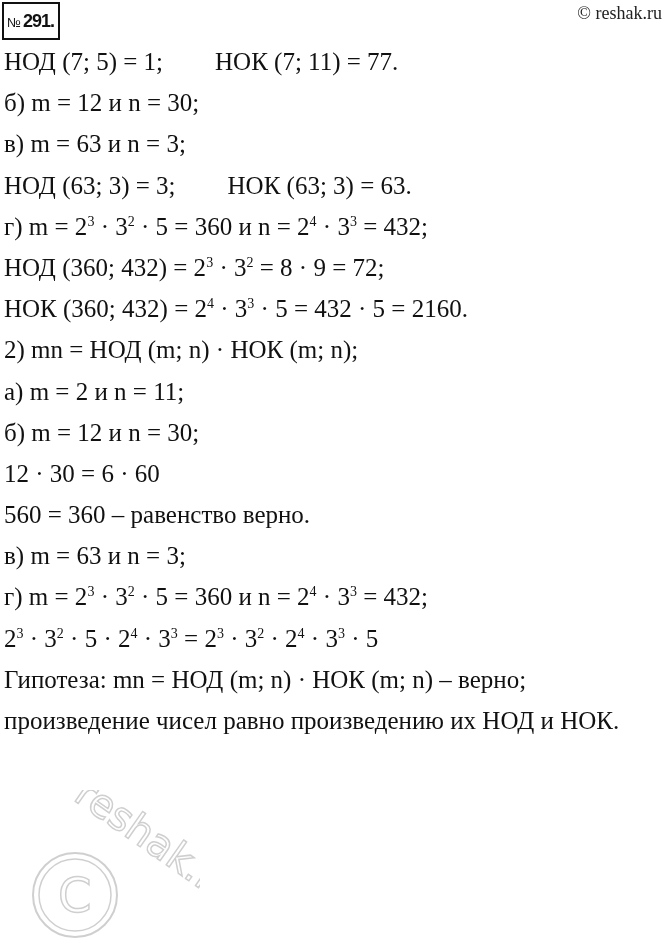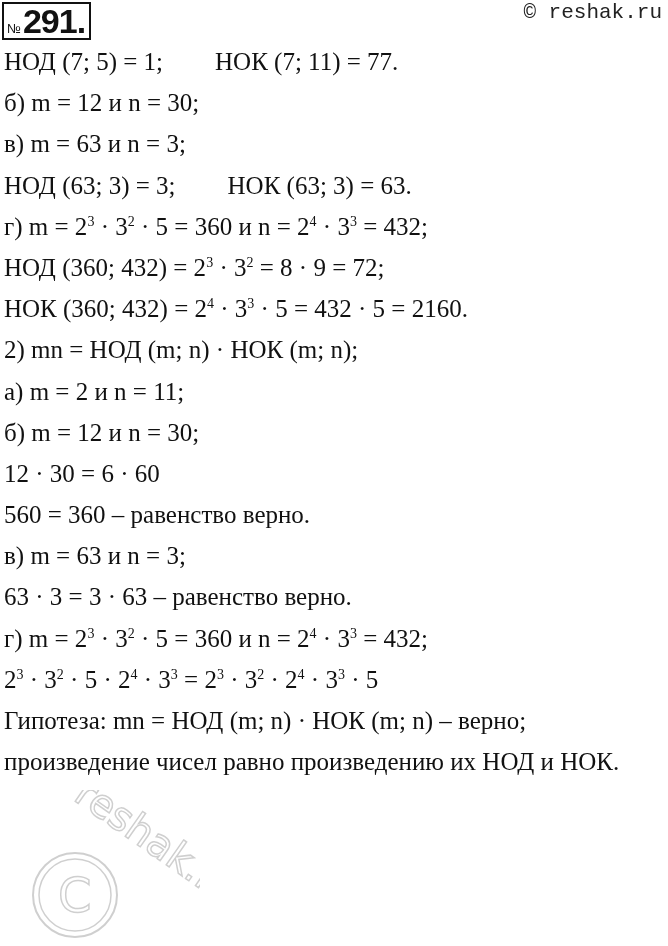--- a/index.html
+++ b/index.html
@@ -9,24 +9,24 @@
     color: #111111;
   }
   .task-box {
     position: absolute; left: 2px; top: 2px;
     border: 2px solid #111; padding: 0 4px 0 3px;
     height: 34px; line-height: 34px;
     font-family: "Liberation Sans", "DejaVu Sans", sans-serif;
     font-weight: bold;
   }
   .task-box .no { font-size: 13px; font-weight: normal; margin-right: 2px; }
-  .task-box .num { font-size: 34px; letter-spacing: -1px; }
+  .task-box .num { font-size: 18px; letter-spacing: -1px; }
   .copyright {
     position: absolute; right: 6px; top: 0px;
-    font-size: 21px; line-height: 26px; color: #222; font-family: Liberation Mono, monospace;
+    font-size: 18px; line-height: 26px; color: #222;
   }
   .lines { position: absolute; left: 4px; top: 44px; width: 664px; }
   .line {
     height: 41.2px; line-height: 36px;
     font-size: 25px; white-space: nowrap;
   }
   sup { font-size: 14px; vertical-align: 9px; line-height: 0; }
   .gap { display: inline-block; width: 52px; }
   .watermark {
     position: absolute; left: 20px; top: 790px; width: 180px; height: 160px;
@@ -48,21 +48,20 @@
     <div class="line"><span>НОД (63; 3) = 3;</span><span class="gap"></span><span>НОК (63; 3) = 63.</span></div>
     <div class="line">г) m = 2<sup>3</sup> · 3<sup>2</sup> · 5 = 360 и n = 2<sup>4</sup> · 3<sup>3</sup> = 432;</div>
     <div class="line">НОД (360; 432) = 2<sup>3</sup> · 3<sup>2</sup> = 8 · 9 = 72;</div>
     <div class="line">НОК (360; 432) = 2<sup>4</sup> · 3<sup>3</sup> · 5 = 432 · 5 = 2160.</div>
     <div class="line">2) mn = НОД (m; n) · НОК (m; n);</div>
     <div class="line">а) m = 2 и n = 11;</div>
     <div class="line">б) m = 12 и n = 30;</div>
     <div class="line">12 · 30 = 6 · 60</div>
     <div class="line">560 = 360 – равенство верно.</div>
     <div class="line">в) m = 63 и n = 3;</div>
-    <div class="line">63 · 3 = 3 · 63 – равенство верно.</div>
     <div class="line">г) m = 2<sup>3</sup> · 3<sup>2</sup> · 5 = 360 и n = 2<sup>4</sup> · 3<sup>3</sup> = 432;</div>
     <div class="line">2<sup>3</sup> · 3<sup>2</sup> · 5 · 2<sup>4</sup> · 3<sup>3</sup> = 2<sup>3</sup> · 3<sup>2</sup> · 2<sup>4</sup> · 3<sup>3</sup> · 5</div>
     <div class="line">Гипотеза: mn = НОД (m; n) · НОК (m; n) – верно;</div>
     <div class="line">произведение чисел равно произведению их НОД и НОК.</div>
   </div>
 
 <svg class="watermark" viewBox="0 0 180 160">
   <circle cx="55" cy="105" r="42" fill="none" stroke="#777" stroke-width="2"></circle>
   <circle cx="55" cy="105" r="36" fill="none" stroke="#777" stroke-width="1.5"></circle>
   <text x="38" y="122" font-size="48" fill="none" stroke="#777" stroke-width="1.5" font-family="DejaVu Sans, sans-serif">C</text>

